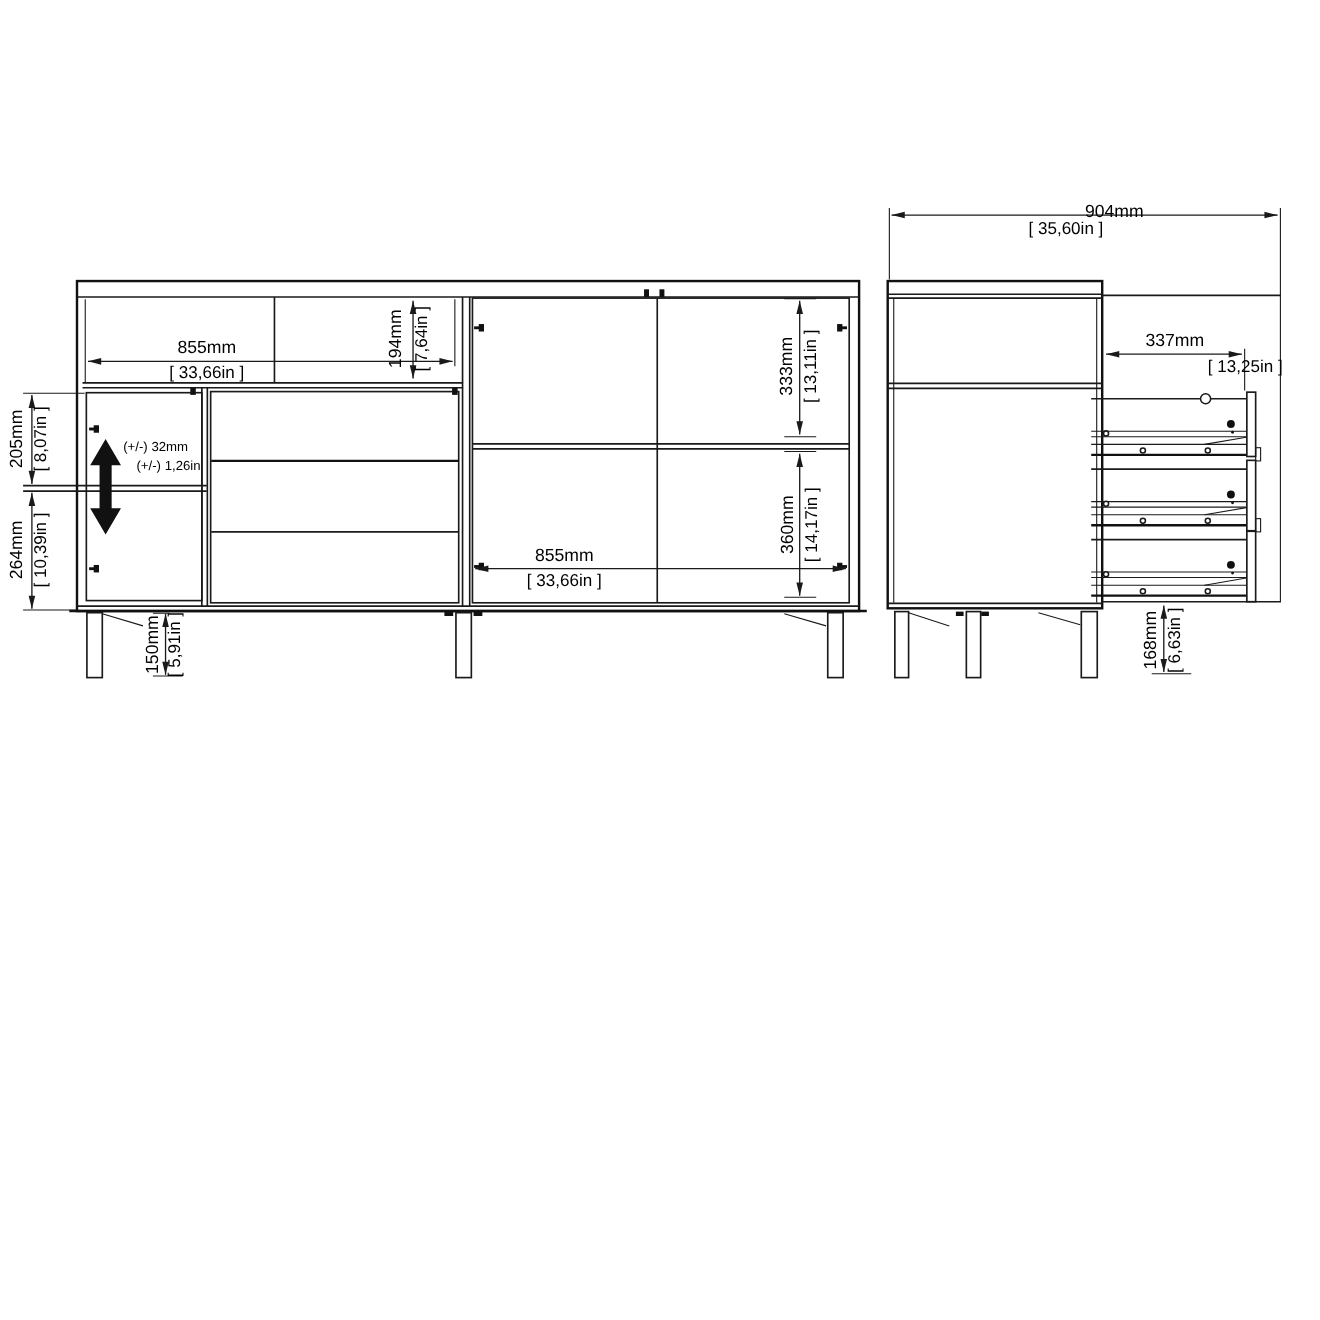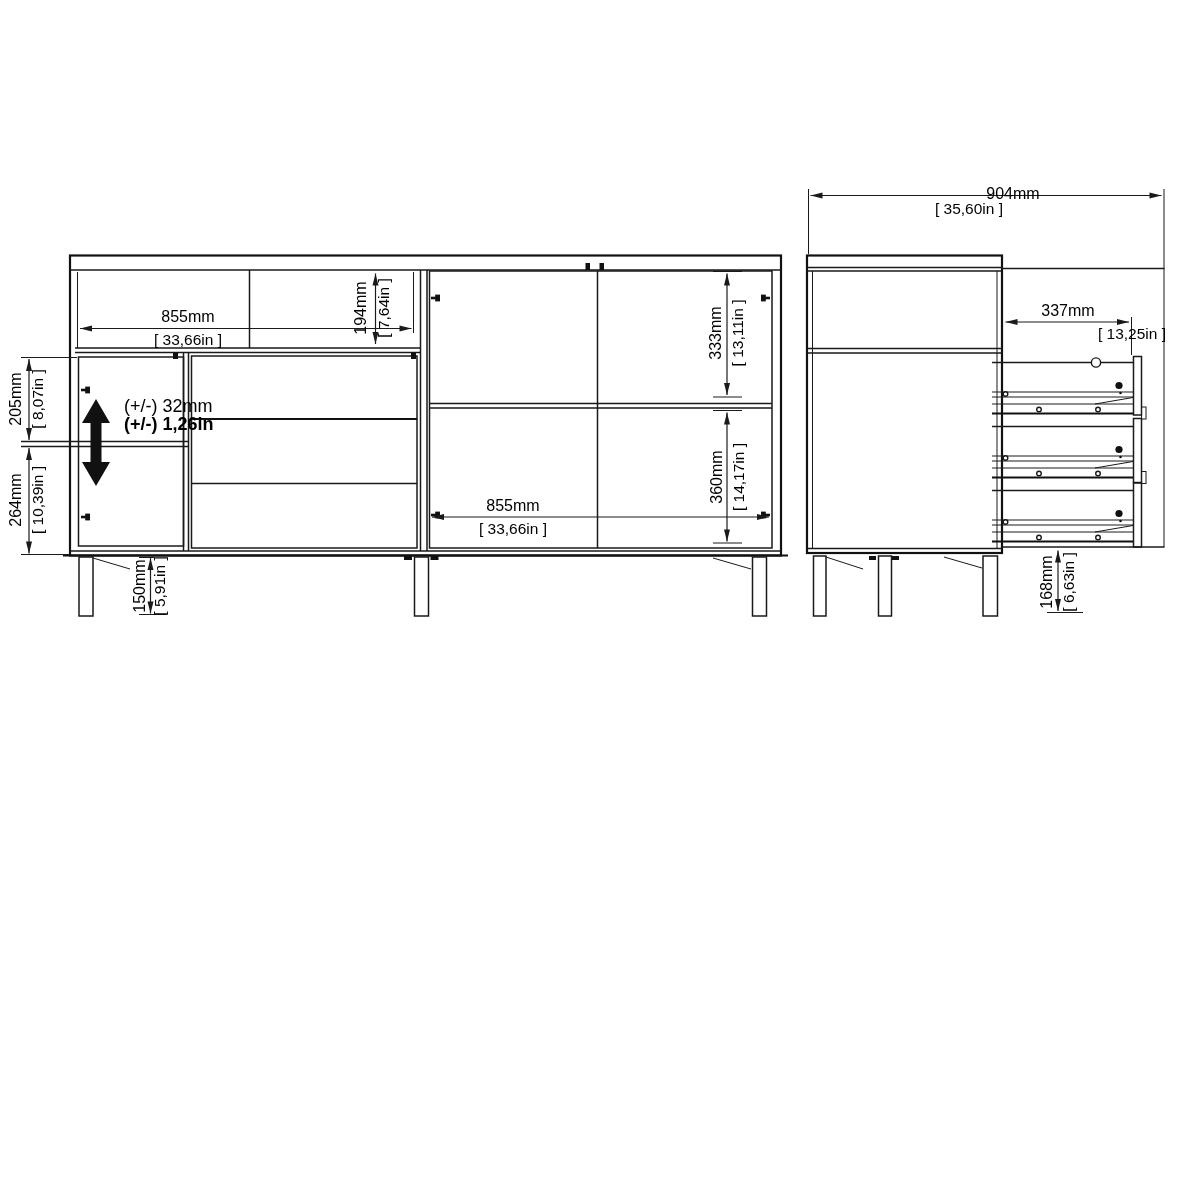--- a/index.html
+++ b/index.html
@@ -14,21 +14,21 @@
   .dim { stroke:#1a1a1a; stroke-width:1.2; fill:none; }
   .blk { fill:#111111; stroke:none; }
   .co  { fill:#ffffff; stroke:#1a1a1a; stroke-width:1.4; }
   .cf  { fill:#111111; stroke:none; }
   .dl {
     position:absolute; color:#000; font-size:16px; line-height:1.05;
     white-space:nowrap; transform:translate(-50%,-50%);
   }
   .br { font-size:15.5px; }
   .rot { transform:translate(-50%,-50%) rotate(-90deg); }
-  .la { transform:translate(0,-50%); font-size:18px;margin-left:12px; }
+  .la { transform:translate(0,-50%); font-size:12px; }
 </style>
 </head>
 <body>
 
 <div id="canvas">
 
 <svg id="drawing" width="1200" height="1200" viewBox="0 0 1200 1200">
   <defs>
     <marker id="ma" markerUnits="userSpaceOnUse" markerWidth="14" markerHeight="10" refX="0" refY="0" orient="auto" overflow="visible">
       <path d="M0,0 L12,3 L12,-3 Z" fill="#1a1a1a"></path>
@@ -155,21 +155,21 @@
   <div class="dl rot" style="left:361px; top:308px;">194mm</div>
   <div class="dl br rot" style="left:384px; top:308px;">[ 7,64in ]</div>
 
   <div class="dl rot" style="left:16px; top:399px;">205mm</div>
   <div class="dl br rot" style="left:38px; top:399px;">[ 8,07in ]</div>
 
   <div class="dl rot" style="left:16px; top:500px;">264mm</div>
   <div class="dl br rot" style="left:38px; top:500px;">[ 10,39in ]</div>
 
   <div class="dl la" style="left:112px; top:406px;">(+/-) 32mm</div>
-  <div class="dl la" style="left:112px; top:424px;font-weight:bold;">(+/-) 1,26in</div>
+  <div class="dl la" style="left:124px; top:424px;">(+/-) 1,26in</div>
 
   <div class="dl rot" style="left:140px; top:586px;">150mm</div>
   <div class="dl br rot" style="left:160px; top:586px;">[ 5,91in ]</div>
 
   <div class="dl" style="left:513px; top:506px;">855mm</div>
   <div class="dl br" style="left:513px; top:529px;">[ 33,66in ]</div>
 
   <div class="dl rot" style="left:716px; top:333px;">333mm</div>
   <div class="dl br rot" style="left:738px; top:333px;">[ 13,11in ]</div>
 

